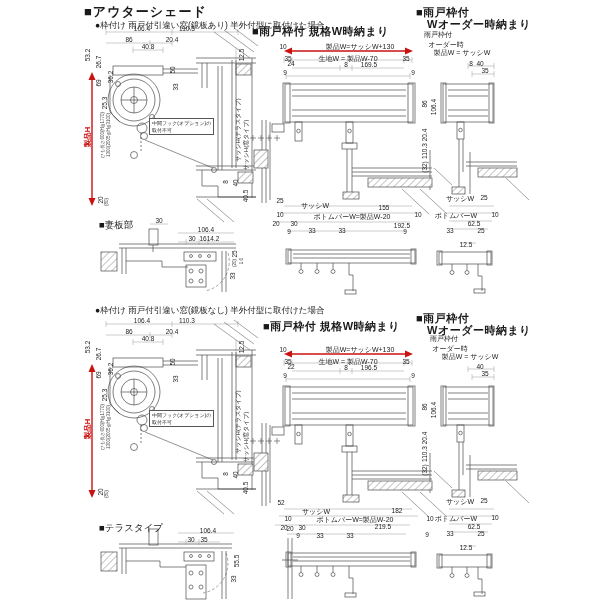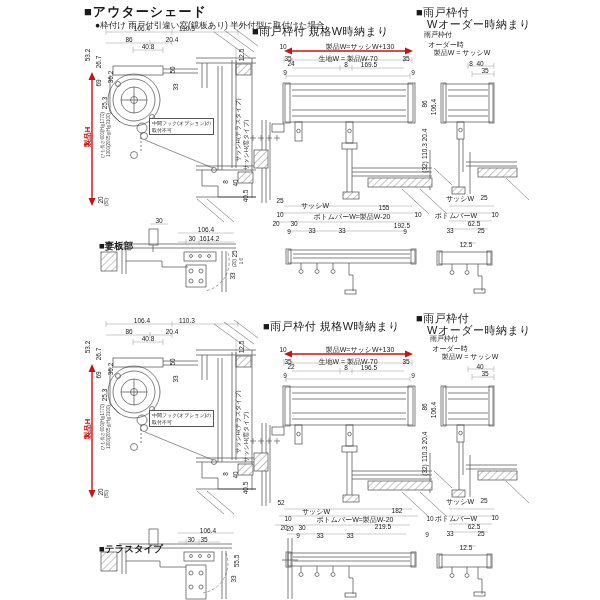--- a/index.html
+++ b/index.html
@@ -2,22 +2,22 @@
 <html style="--red: #cc1111;"><head>
 <meta charset="utf-8">
 <style>
   html,body{margin:0;padding:0;background:#fff;}
   .sheet{position:relative;width:600px;height:600px;background:#fff;overflow:hidden;
          font-family:"Liberation Sans","DejaVu Sans",sans-serif;color:#1a1a1a;}
   svg.linework{position:absolute;left:0;top:0;}
   .hd{position:absolute;white-space:nowrap;}
   .b13{font-size:13px;font-weight:bold;letter-spacing:1px;}
   .n9{font-size:8.5px;}
-  .b11{font-size:11px;font-weight:normal;letter-spacing:0.5px;}
-  .b95{font-size:9.5px;font-weight:bold;margin-top:21px;}
+  .b11{font-size:11px;font-weight:bold;letter-spacing:0.5px;}
+  .b95{font-size:9.5px;font-weight:normal;}
   .lbl{position:absolute;white-space:nowrap;color:#222;transform:translate(-50%,-50%);line-height:1;}
   .lbl.v{transform:translate(-50%,-50%) rotate(-90deg);}
   .d{font-size:6.5px;}
   .j{font-size:7px;}
   .jv{font-size:6px;}
   .t{font-size:4.5px;color:#444;}
   .r{font-size:7.5px;font-weight:bold;color:var(--red,#cc1111);}
   .notebox{position:absolute;border:0.8px solid #555;background:#fff;font-size:5px;
            line-height:1.3;padding:1px 2px;display:flex;flex-direction:column;white-space:nowrap;}
 </style>
@@ -193,20 +193,21 @@
   <use href="#gR" transform="translate(0,303)"></use>
   <use href="#gB"></use>
 </svg>
 
 <div class="hd n9" style="left:95px;top:20px">●枠付け 雨戸付引違い窓(鏡板あり) 半外付型に取付けた場合</div>
 <div class="hd b13" style="left:84px;top:3px">■アウターシェード</div>
 <div class="hd b11" style="left:252px;top:24px">■雨戸枠付 規格W時納まり</div>
 <div class="hd b11" style="left:416px;top:5px">■雨戸枠付</div>
 <div class="hd b11" style="left:427px;top:17px">Wオーダー時納まり</div>
 <div class="hd b95" style="left:99px;top:219px">■妻板部</div>
+<div class="hd n9" style="left:95px;top:305px">●枠付け 雨戸付引違い窓(鏡板なし) 半外付型に取付けた場合</div>
 <div class="hd b11" style="left:263px;top:319px">■雨戸枠付 規格W時納まり</div>
 <div class="hd b11" style="left:416px;top:311px">■雨戸枠付</div>
 <div class="hd b11" style="left:427px;top:323px">Wオーダー時納まり</div>
 <div class="hd b95" style="left:99px;top:522px">■テラスタイプ</div>
 
 <div class="notebox" style="left:149px;top:118px">
   <span>中間フック(オプション)の</span>
   <span>取付不可</span>
 </div>
 <div class="notebox" style="left:149px;top:410px">

